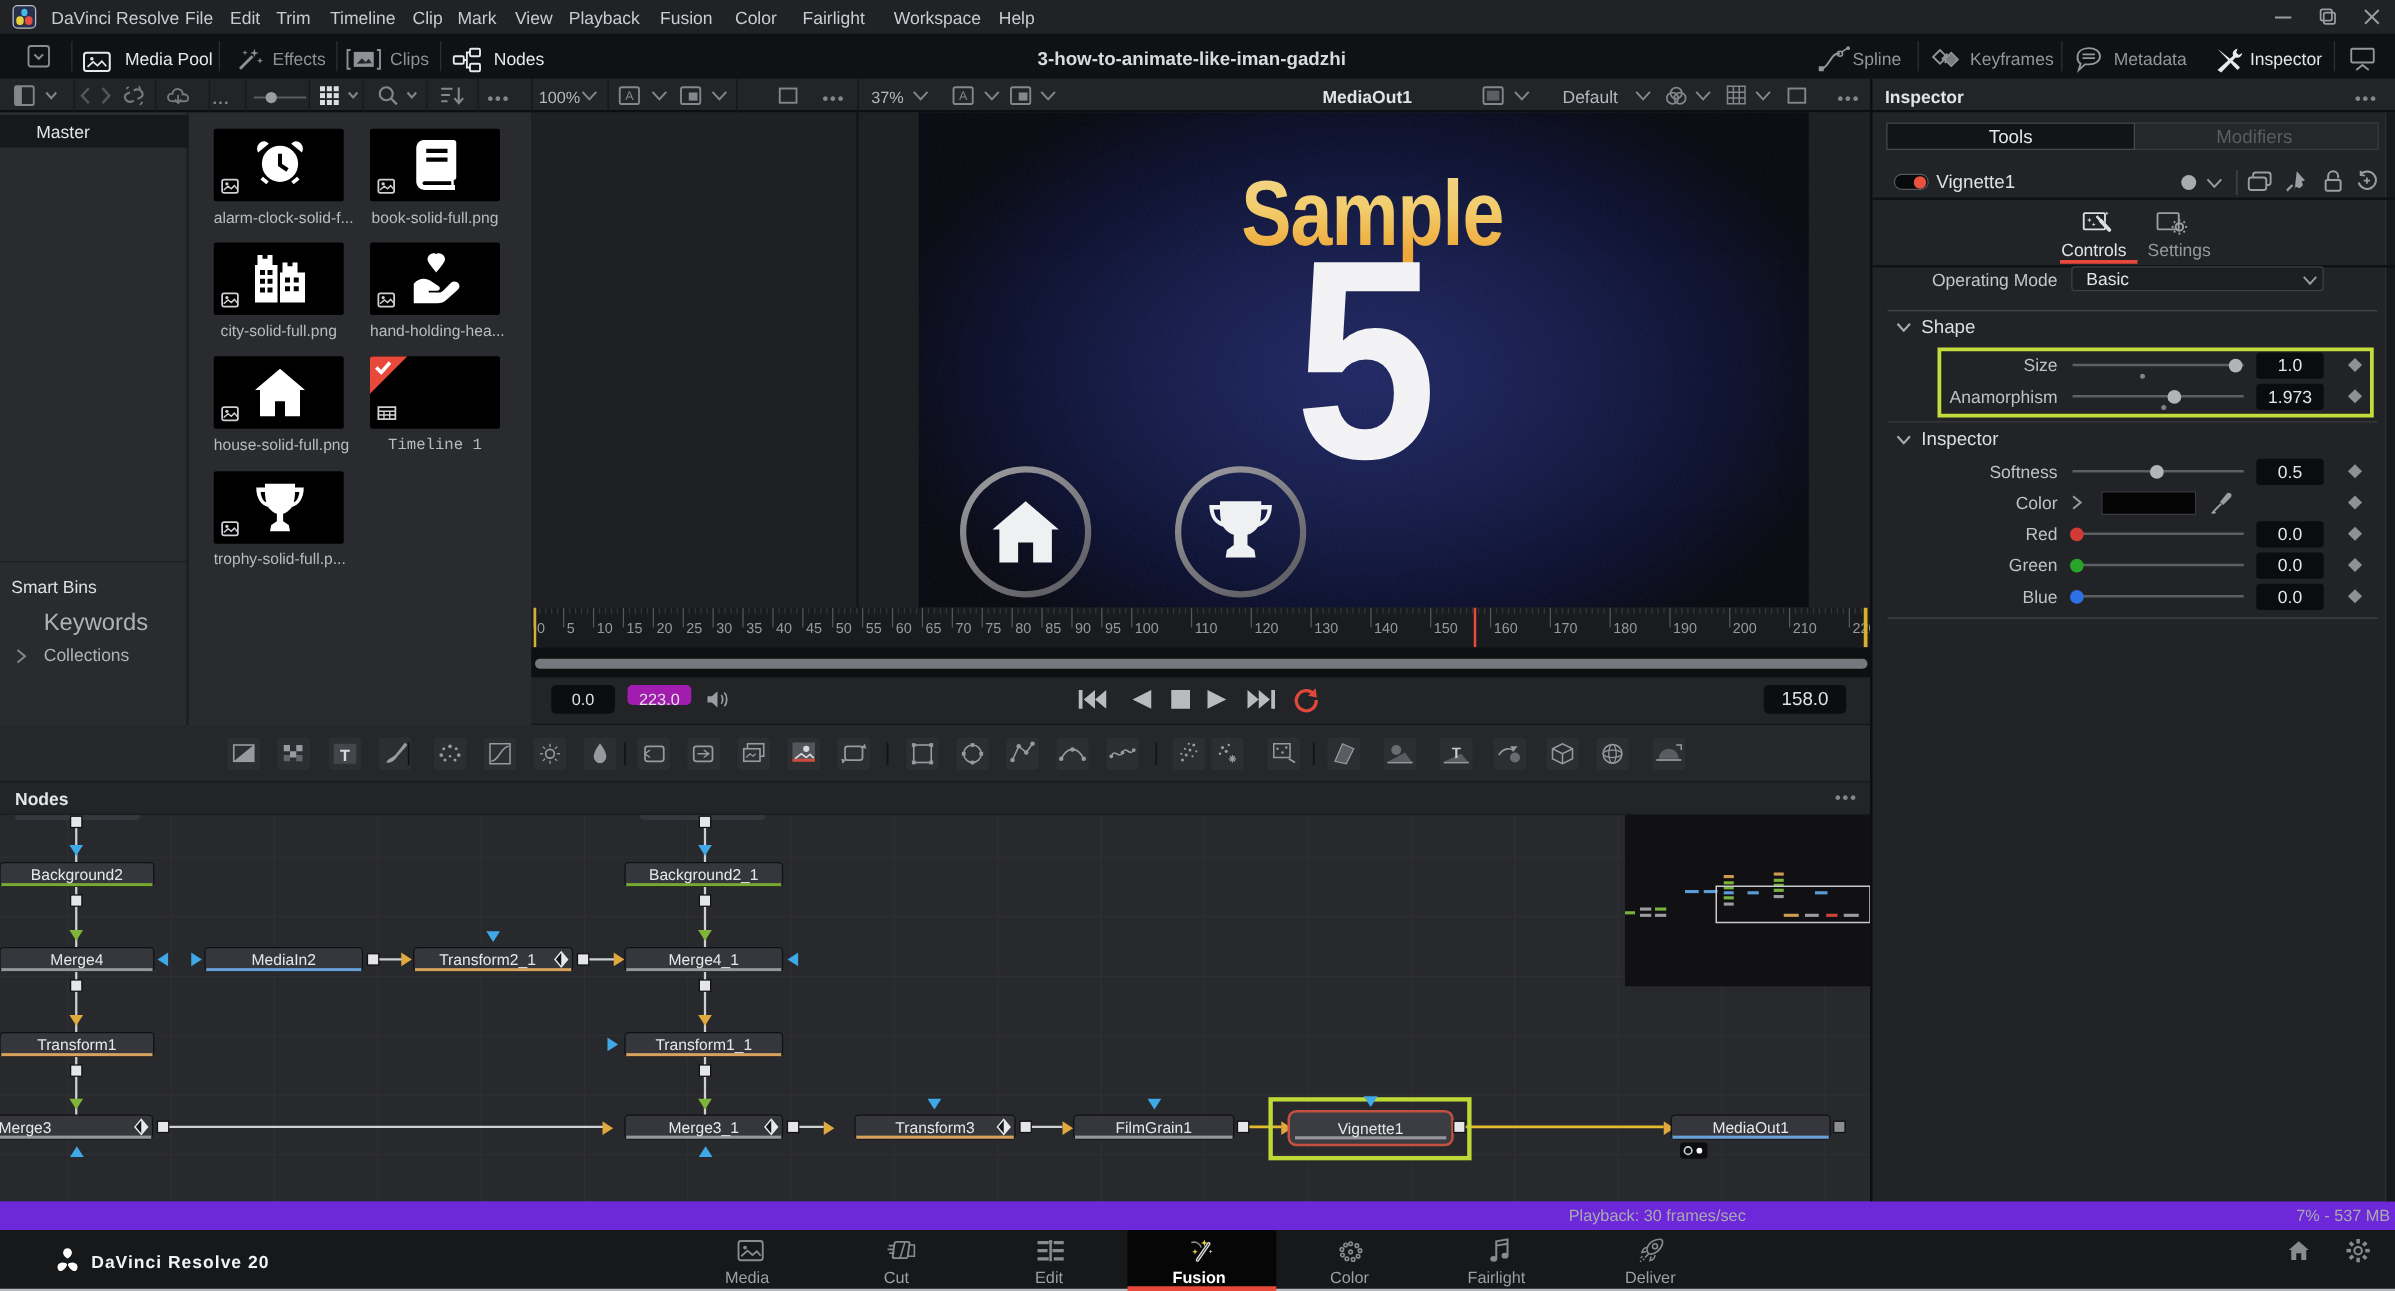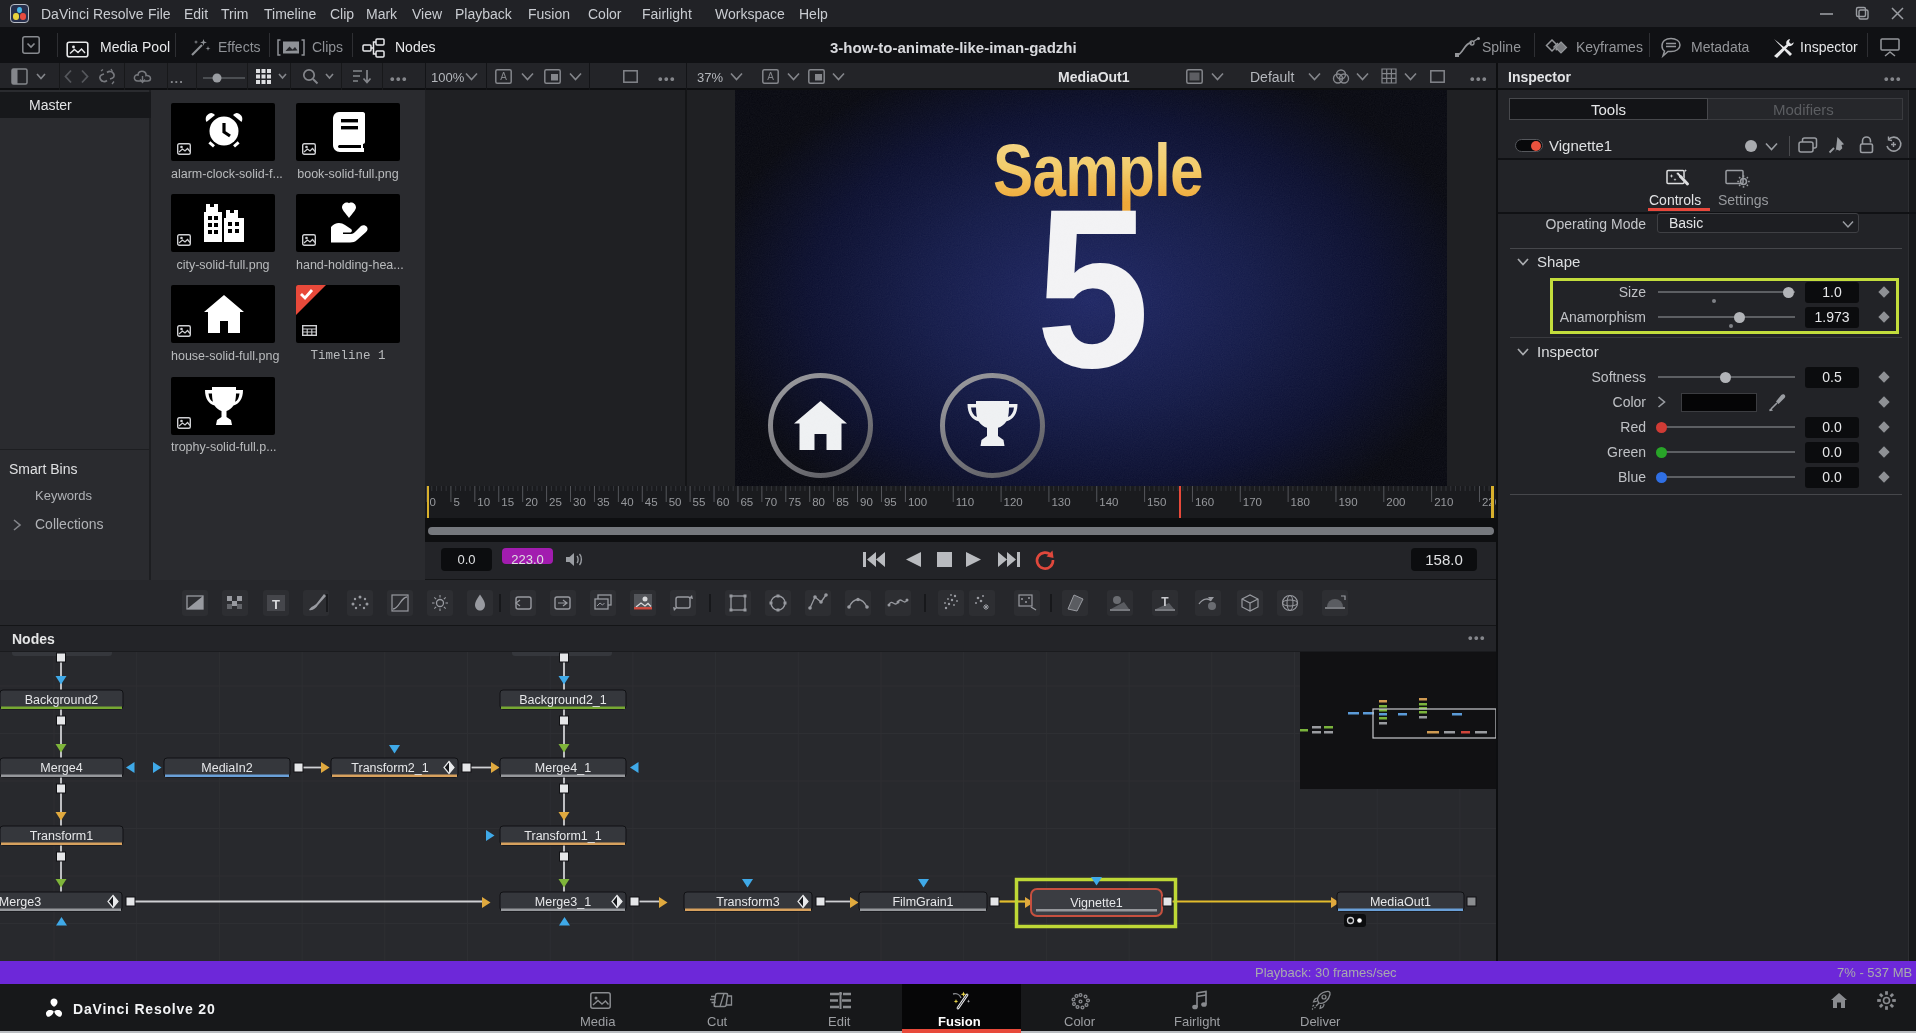--- a/index.html
+++ b/index.html
@@ -260,21 +260,21 @@
   <div class="txt" style="left:1884px;top:8px;font-size:13px;font-weight:bold;color:#84868b;letter-spacing:1.5px;">•••</div>
 </div>
 
 <div class="abs" id="mediapool" style="left:0;top:90px;width:425px;height:490px;background:#2a2b2f;">
 
   <div class="abs" style="left:0;top:0;width:151px;height:490px;background:#2a2b2f;border-right:2px solid #1d1e21;"></div>
   <div class="abs" style="left:0;top:2px;width:151px;height:26px;background:#17181b;"></div>
   <div class="txt" style="left:29px;top:7px;font-size:14px;color:#e3e4e6;text-align:right;">Master</div>
   <div class="abs" style="left:0;top:359px;width:151px;height:1px;background:#1d1e21;"></div>
   <div class="txt" style="left:9px;top:371px;font-size:14px;color:#dfe0e2;">Smart Bins</div>
-  <div class="txt" style="left:35px;top:398px;font-size:13px;color:#b0b2b6;">Keywords</div>
+  <div class="txt" style="left:35px;top:398px;font-size:19px;color:#b0b2b6;">Keywords</div>
   <svg style="left:12px;top:429px;" width="10" height="12" viewBox="0 0 10 12">
       <path d="M2 1 L8 6 L2 11" fill="none" stroke="#84868b" stroke-width="1.6"></path>
     </svg>
   <div class="txt" style="left:35px;top:426px;font-size:14px;color:#b0b2b6;">Collections</div>
 
   <div class="abs" style="left:171px;top:13px;width:104px;height:58px;background:#000;border-radius:2px;">
     <svg style="left:35px;top:10px;" width="36" height="38" viewBox="0 0 36 38">
       <g fill="#fff">
         <path d="M5.5 0 A6 6 0 0 0 0.5 9 L9 2 A6 6 0 0 0 5.5 0 Z"></path>
         <path d="M30.5 0 A6 6 0 0 1 35.5 9 L27 2 A6 6 0 0 1 30.5 0 Z"></path>

